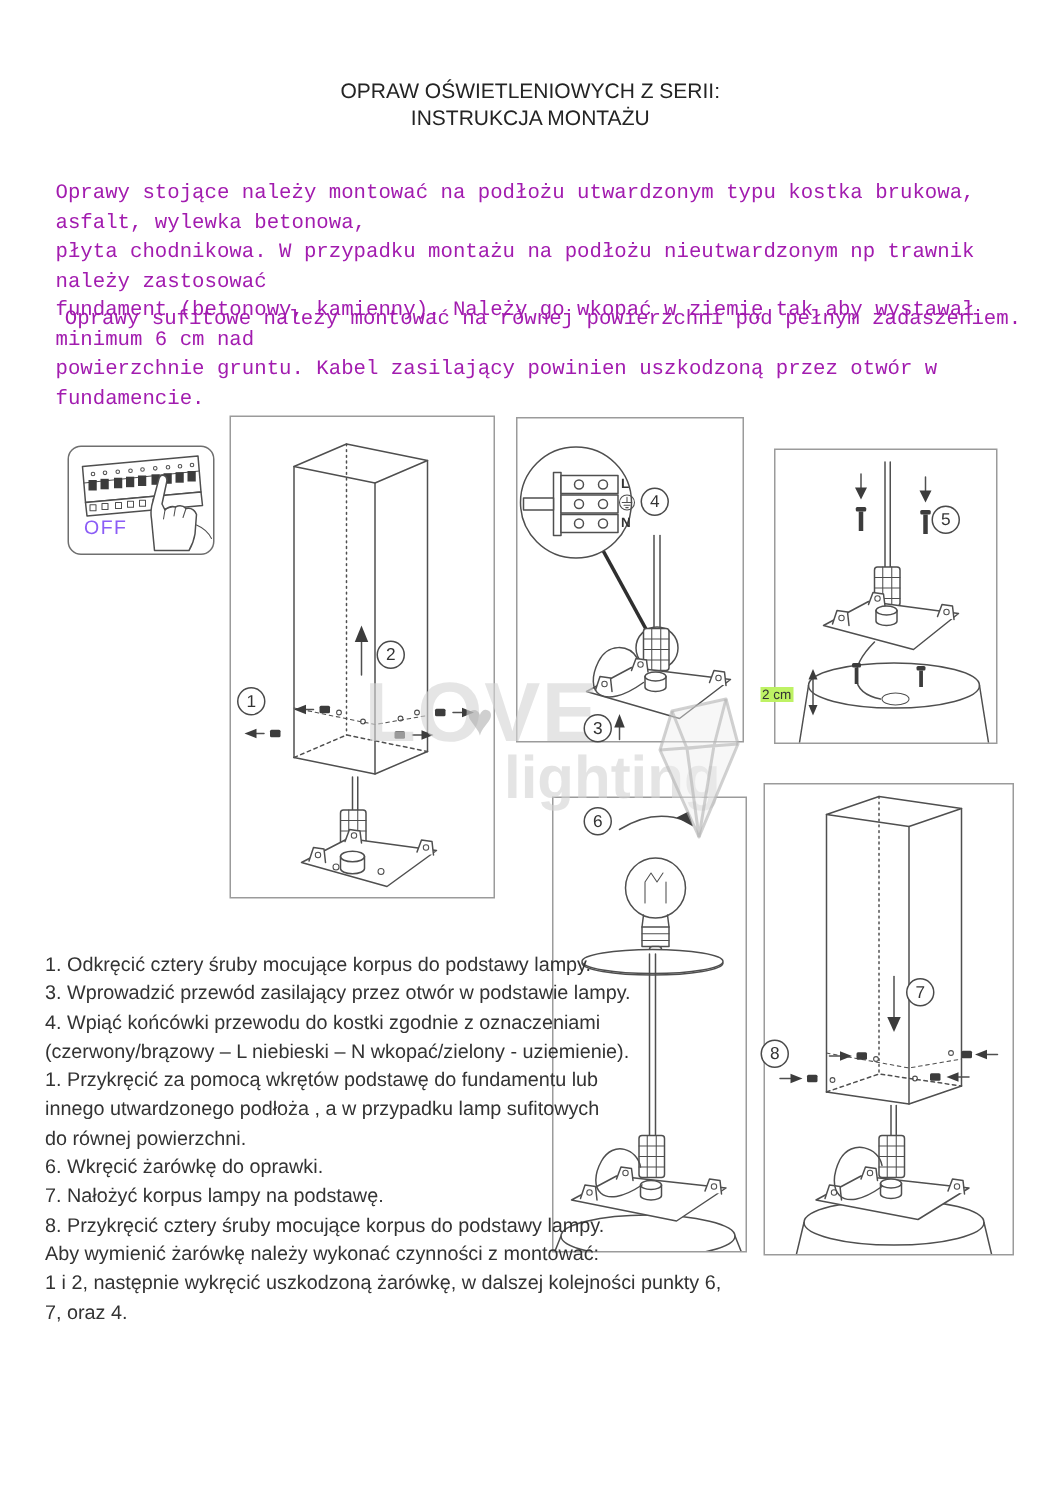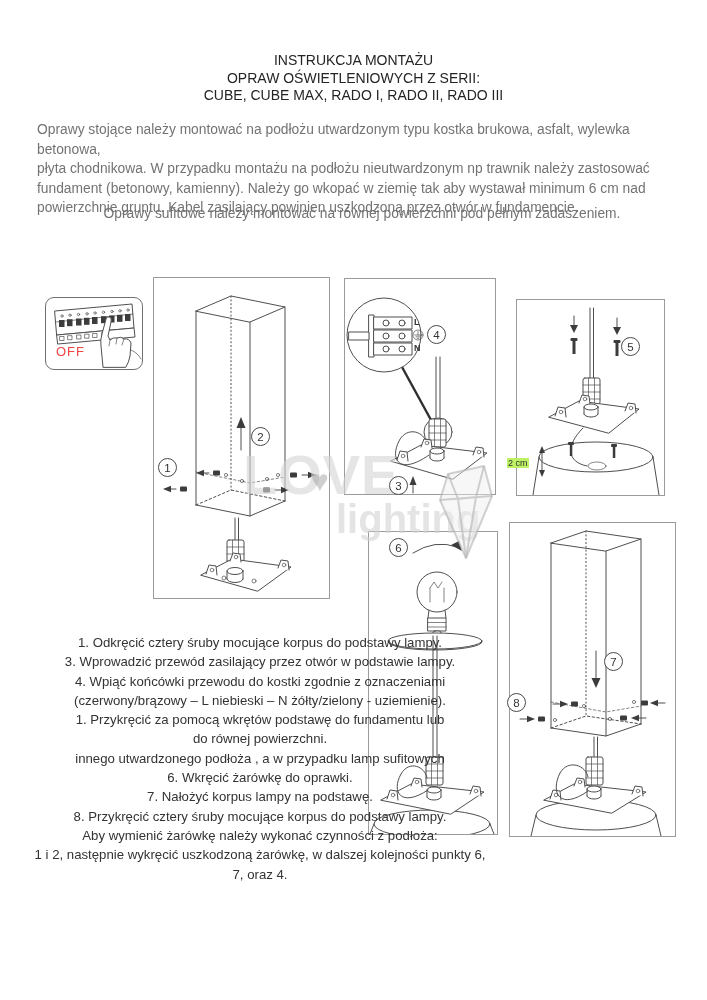--- a/index.html
+++ b/index.html
@@ -1,33 +1,33 @@
 <!DOCTYPE html>
 <html><head>
 <meta charset="utf-8">
 <style>
   html,body{margin:0;padding:0;background:#fff;}
   .page{position:relative;width:707px;height:1000px;background:#fff;overflow:hidden;
         font-family:"Liberation Sans","DejaVu Sans",sans-serif;color:#2b2b2b;}
   .title{position:absolute;left:0;top:52px;width:707px;text-align:center;
          font-size:14px;line-height:17.5px;color:#242424;z-index:2;}
-  .para{position:absolute;left:37px;width:650px;font-size:13.8px;line-height:19.5px;color:#737373;z-index:2;}
+  .para{position:absolute;left:37px;width:650px;font-size:13.8px;line-height:19.5px;color:#a21caf;z-index:2;font-family:Liberation Mono, monospace;}
   .p1{top:120px;}
   .p2{top:204px;text-align:center;}
   .instructions{position:absolute;left:30px;top:633px;width:460px;font-size:13.2px;
-                line-height:19.3px;color:#333;z-index:2;text-align:center;}
+                line-height:19.3px;color:#333;z-index:2;}
   .frame{position:absolute;border:1px solid #9b9b9b;background:transparent;z-index:1;}
   .f1{left:153px;top:277px;width:175px;height:320px;}
   .f2{left:344px;top:278px;width:150px;height:215px;}
   .f3{left:516px;top:299px;width:147px;height:195px;}
   .f4{left:368px;top:531px;width:128px;height:302px;}
   .f5{left:509px;top:522px;width:165px;height:313px;}
   .offbox{position:absolute;left:45px;top:297px;width:96px;height:71px;border:1.2px solid #6f6f6f;
           border-radius:9px;z-index:1;}
-  .offlbl{position:absolute;left:10px;top:46px;font-size:13px;letter-spacing:1px;color:#ef4444;}
+  .offlbl{position:absolute;left:10px;top:46px;font-size:13px;letter-spacing:1px;color:#8b5cf6;}
   .circ{position:absolute;width:19px;height:19px;border:1.3px solid #4a4a4a;border-radius:50%;
         background:#fff;display:flex;align-items:center;justify-content:center;
         font-size:11.5px;color:#333;z-index:30;box-sizing:border-box;}
   .m1{left:158px;top:458px;} .m2{left:251px;top:427px;} .m3{left:389px;top:476px;}
   .m4{left:427px;top:325px;} .m5{left:621px;top:337px;} .m6{left:389px;top:538px;}
   .m7{left:604px;top:652px;} .m8{left:507px;top:693px;}
   .tlabel{position:absolute;font-size:9px;font-weight:bold;color:#333;z-index:6;}
   .l-live{left:414px;top:317px;} .l-neutral{left:414px;top:343px;}
   .earthicon{position:absolute;left:412px;top:329px;z-index:6;}
   .cmlabel{position:absolute;left:507px;top:458px;font-size:9px;color:#333;z-index:6;background:#bef264;padding:0 1px;}
@@ -46,23 +46,22 @@
   .dot{stroke-dasharray:1.2 2.6;}
   .thk{fill:none;stroke:#2f2f2f;stroke-width:2.4;}
   .thin{stroke-width:.7;}
 </style>
 </head>
 <body>
 
 <div class="page">
 
   <div class="title">
+    <div>OPRAW OŚWIETLENIOWYCH Z SERII:</div>
     <div>INSTRUKCJA MONTAŻU</div>
-    <div>OPRAW OŚWIETLENIOWYCH Z SERII:</div>
-    <div>CUBE, CUBE MAX, RADO I, RADO II, RADO III</div>
   </div>
 
   <div class="para p1">
     <div>Oprawy stojące należy montować na podłożu utwardzonym typu kostka brukowa, asfalt, wylewka betonowa,</div>
     <div>płyta chodnikowa. W przypadku montażu na podłożu nieutwardzonym np trawnik należy zastosować</div>
     <div>fundament (betonowy, kamienny). Należy go wkopać w ziemię tak aby wystawał minimum 6 cm nad</div>
     <div>powierzchnie gruntu. Kabel zasilający powinien uszkodzoną przez otwór w fundamencie.</div>
   </div>
   <div class="para p2">Oprawy sufitowe należy montować na równej powierzchni pod pełnym zadaszeniem.</div>
 
@@ -415,24 +414,24 @@
           <path fill="none" d="M2,38 L54,34 M10,12 L20,37 L28,96 M46,4 L38,35 L28,96 M20,37 L38,35"></path>
         </g>
       </svg>
     </span>
   </div>
 
   <div class="instructions">
     <div>1. Odkręcić cztery śruby mocujące korpus do podstawy lampy.</div>
     <div>3. Wprowadzić przewód zasilający przez otwór w podstawie lampy.</div>
     <div>4. Wpiąć końcówki przewodu do kostki zgodnie z oznaczeniami</div>
-    <div>(czerwony/brązowy – L niebieski – N żółty/zielony - uziemienie).</div>
+    <div>(czerwony/brązowy – L niebieski – N wkopać/zielony - uziemienie).</div>
     <div>1. Przykręcić za pomocą wkrętów podstawę do fundamentu lub</div>
+    <div>innego utwardzonego podłoża , a w przypadku lamp sufitowych</div>
     <div>do równej powierzchni.</div>
-    <div>innego utwardzonego podłoża , a w przypadku lamp sufitowych</div>
     <div>6. Wkręcić żarówkę do oprawki.</div>
     <div>7. Nałożyć korpus lampy na podstawę.</div>
     <div>8. Przykręcić cztery śruby mocujące korpus do podstawy lampy.</div>
-    <div>Aby wymienić żarówkę należy wykonać czynności z podłoża:</div>
+    <div>Aby wymienić żarówkę należy wykonać czynności z montować:</div>
     <div>1 i 2, następnie wykręcić uszkodzoną żarówkę, w dalszej kolejności punkty 6, 7, oraz 4.</div>
   </div>
 
 </div>
 
 </body></html>

